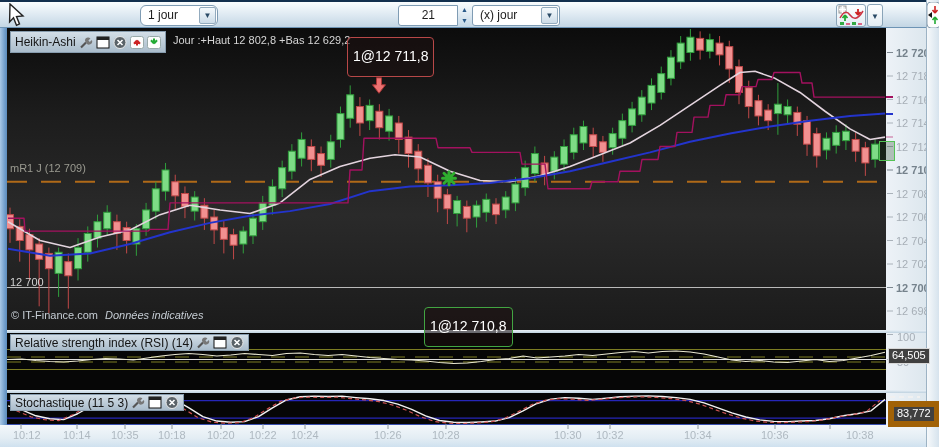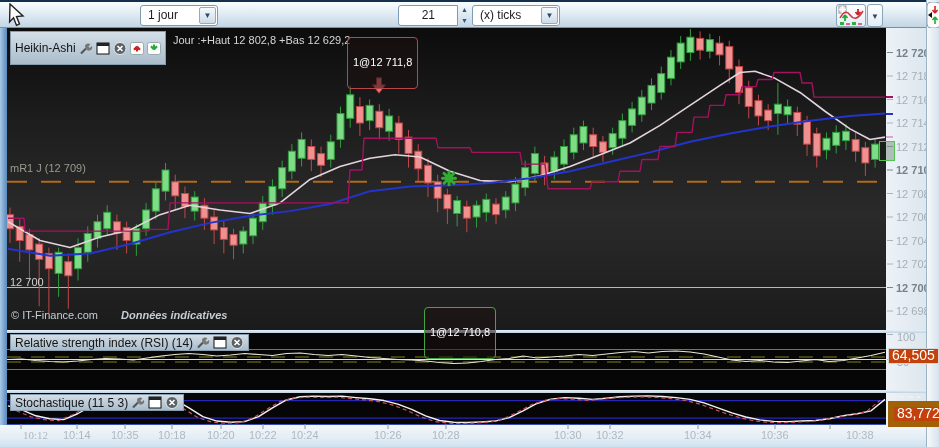--- a/index.html
+++ b/index.html
@@ -32,54 +32,54 @@
   .axis-label.bold{font-weight:bold;color:#75828c;}
   .time-label{position:absolute;top:4px;font-size:11px;color:#aeb8c0;z-index:6;}
   
   .main-chart{position:absolute;left:7px;top:28px;width:879px;height:302px;z-index:1;
     background:linear-gradient(180deg,#0c0c0c,#1d1d1d 30%,#2a2a2a 62%,#1b1b1b);}
   .separator{position:absolute;left:7px;width:919px;height:3px;z-index:3;background:linear-gradient(#eaf1f7,#bed1df);}
   .rsi-panel{position:absolute;left:7px;top:333px;width:879px;height:57px;background:#060606;z-index:1;}
   .stoch-panel{position:absolute;left:7px;top:393px;width:879px;height:31px;background:#060606;z-index:1;border-bottom:1px solid #3a50b0;}
   #chart-svg{position:absolute;left:0;top:0;z-index:5;}
   
-  .panel-header{position:absolute;height:34px;z-index:10;display:flex;align-items:center;gap:3px;padding:0 4px;
+  .panel-header{position:absolute;height:22px;z-index:10;display:flex;align-items:center;gap:3px;padding:0 4px;
     background:linear-gradient(#d3dee7,#aabccb);border:1px solid #879cae;box-sizing:border-box;
     font-size:12px;color:#141414;white-space:nowrap;}
   .hicon{width:14px;height:13px;display:inline-block;}
   .info-text{position:absolute;font-size:11px;color:#d6d6d6;z-index:8;white-space:nowrap;}
-  .order-pill{position:absolute;height:14px;line-height:13px;padding:18px 5px;border-radius:4px;font-size:11px;
+  .order-pill{position:absolute;height:14px;line-height:13px;padding:12px 5px;border-radius:4px;font-size:14px;
     color:#fff;z-index:10;background:rgba(30,16,16,.55);white-space:nowrap;}
   .chart-note{position:absolute;font-size:11px;z-index:8;white-space:nowrap;}
-  .value-badge{position:absolute;height:14px;line-height:13px;font-size:14px;color:#fff;background:#c2410c;
+  .value-badge{position:absolute;height:14px;line-height:13px;font-size:11px;color:#fff;background:#404040;
     padding:0 3px;z-index:11;}
   .axis-pricebox{position:absolute;left:879px;top:141px;width:14px;height:18px;border:1px solid #53c253;z-index:6;background:rgba(0,40,0,.25);}
 </style>
 </head>
 <body>
 
 <div id="screen">
 
   <div class="toolbar">
     <svg class="hicon" style="position:absolute;left:6px;top:1px;width:22px;height:24px;" viewBox="0 0 22 24">
       <path d="M4 1 L17 13 L10.5 13.5 L13.5 21 L10.5 22.3 L7.5 14.8 L3.6 19 Z" fill="#fff" stroke="#222" stroke-width="1.4"></path>
     </svg>
-    <div class="combo" style="left:140px;width:78px;">
+    <div class="combo" style="left:140px;width:78px;border-radius:6px;">
       <span>1 jour</span>
       <div class="arrow-btn">
           <span>▼</span>
         </div>
     </div>
     <div class="numbox" style="left:398px;width:60px;">21</div>
     <div class="spin" style="left:458px;">
       <div>▲</div>
       <div>▼</div>
     </div>
     <div class="combo" style="left:472px;width:88px;">
-      <span>(x) ticks</span>
+      <span>(x) jour</span>
       <div class="arrow-btn">
           <span>▼</span>
         </div>
     </div>
     <div class="tool-btn" style="left:836px;width:30px;">
       <svg viewBox="0 0 28 21" style="width:28px;height:21px;">
         <rect x="2" y="1" width="7" height="7" fill="#e8e8e8" stroke="#9a9a9a"></rect>
         <path d="M2 4.5 h7 M5.5 1 v7" stroke="#fff" stroke-width="1.5"></path>
         <path d="M3 13 C7 6,10 6,13 10 S20 16,26 6" fill="none" stroke="#cc3344" stroke-width="1.5"></path>
         <path d="M8 16 l0 -6 M8 10 l-2.5 3 M8 10 l2.5 3" stroke="#22aa33" stroke-width="1.8" fill="none"></path>
@@ -96,21 +96,21 @@
   </div>
 
   <div class="left-strip"></div>
   <div class="main-chart"></div>
   <div class="separator" style="top:330px;"></div>
   <div class="rsi-panel"></div>
   <div class="separator" style="top:390px;"></div>
   <div class="stoch-panel"></div>
   <div class="price-axis" id="price-axis"></div>
   <div class="time-axis" id="time-axis">
-      <div class="time-label" style="left: 23px; font-family: Liberation Serif, serif;">10:12</div>
+      <div class="time-label" style="left: 13px;">10:12</div>
       <div class="time-label" style="left: 63px;">10:14</div>
       <div class="time-label" style="left: 111px;">10:35</div>
       <div class="time-label" style="left: 158px;">10:18</div>
       <div class="time-label" style="left: 207px;">10:20</div>
       <div class="time-label" style="left: 249px; text-align: center;">10:22</div>
       <div class="time-label" style="left: 291px;">10:24</div>
       <div class="time-label" style="left: 374px;">10:26</div>
       <div class="time-label" style="left: 432px;">10:28</div>
       <div class="time-label" style="left: 554px;">10:30</div>
       <div class="time-label" style="left: 596px;">10:32</div>
@@ -396,21 +396,21 @@
       <rect x="0.5" y="0.5" width="13" height="12" rx="2" fill="#fdfdfd" stroke="#9aa"></rect>
       <path d="M7 10.5 v-5 M7 5.5 l-3 3.2 M7 5.5 l3 3.2" stroke="#22aa33" stroke-width="2" fill="none" transform="rotate(180 7 6.5)"></path>
     </svg>
   </div>
   <div class="info-text" style="left:173px;top:34px;">Jour :+Haut 12 802,8 +Bas 12 629,2</div>
   <div class="order-pill" style="left:347px;top:37px;border:1px solid #b84848;">1@12 711,8</div>
   <div class="chart-note" style="left:10px;top:162px;color:#9a9a90;">mR1 J (12 709)</div>
   <div class="chart-note" style="left:10px;top:276px;color:#d2d2d2;">12 700</div>
   <div class="chart-note" style="left:11px;top:309px;color:#c6cdd4;">
     <span>© IT-Finance.com</span>
-    <i style="margin-left:20px;font-weight:bold;">Données indicatives</i>
+    <i style="margin-left:4px;">Données indicatives</i>
   </div>
   <div class="order-pill" style="left:424px;top:307px;border:1px solid #42a542;">1@12 710,8</div>
   <div class="axis-pricebox"></div>
 
   <div class="panel-header" style="left:10px;top:334px;height:17px;">
     <span>Relative strength index (RSI) (14)</span>
     <svg class="hicon" viewBox="0 0 14 13">
       <path d="M2 11.5 L7 6.5" stroke="#555" stroke-width="2.2"></path>
       <path d="M7.2 6.8 a3 3 0 1 1 4.2 -4.2 l-2 2 l1.4 1.4 l2 -2 a3 3 0 0 1 -5.6 2.8z" fill="#777"></path>
     </svg>

